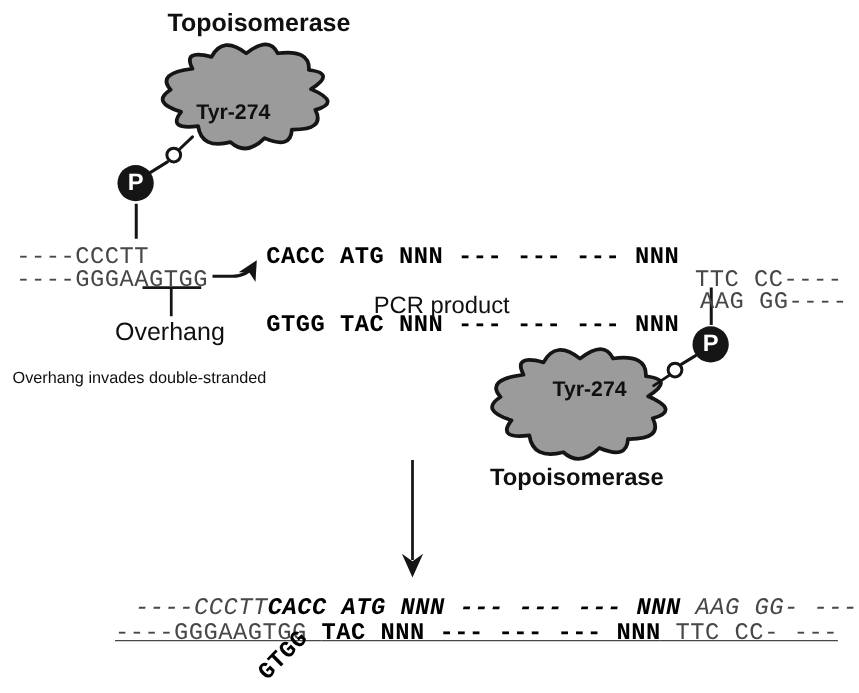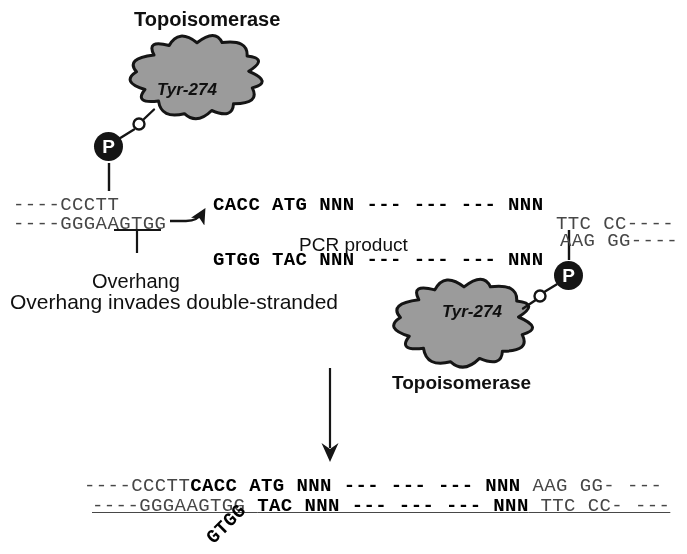--- a/index.html
+++ b/index.html
@@ -5,24 +5,24 @@
   html,body{margin:0;padding:0;background:#fff;}
   .stage{position:relative;width:687px;height:554px;background:#ffffff;overflow:hidden;
          font-family:"Liberation Sans",sans-serif;border-radius:15px;}
   .stage svg.overlay{position:absolute;left:0;top:0;}
   .seq{position:absolute;font-family:"Liberation Mono","DejaVu Sans Mono",monospace;
        font-size:19px;letter-spacing:0.4px;line-height:1;white-space:pre;color:#474747;}
   .seq .sb{font-weight:bold;color:#000;}
   .seq.bold{font-weight:bold;color:#000;}
   .lbl{position:absolute;color:#101010;line-height:1.05;white-space:pre;}
   .title{font-weight:bold;font-size:20px;}
-  .residue{font-weight:bold;font-size:17px;font-style:italic;}
+  .residue{font-weight:bold;font-size:17px;}
   .plain19{font-size:19px;}
   .plain20{font-size:20px;}
-  .caption{font-size:21px;line-height:20px;}
+  .caption{font-size:13px;line-height:20px;}
   .p-circle{position:absolute;width:29px;height:29px;border-radius:50%;background:#151515;
             color:#fff;font-weight:bold;font-size:19px;display:flex;align-items:center;
             justify-content:center;font-family:"Liberation Sans",sans-serif;}
   .displaced{position:absolute;left:210px;top:530px;transform:rotate(-45deg);
              transform-origin:0 50%;font-family:"Liberation Mono","DejaVu Sans Mono",monospace;
              font-size:19px;font-weight:bold;color:#000;letter-spacing:0.4px;white-space:pre;}
 </style>
 </head>
 <body>
 
@@ -64,24 +64,24 @@
   <div class="seq" style="left:13px;top:196px;">----CCCTT</div>
   <div class="seq" style="left:13px;top:215px;">----GGGAAGTGG</div>
 
   <div class="seq bold" style="left:213px;top:196px;">CACC ATG NNN --- --- --- NNN</div>
   <div class="seq bold" style="left:213px;top:215px;margin-top:36px;">GTGG TAC NNN --- --- --- NNN</div>
   <div class="lbl plain19" style="left:299px;top:235px;">PCR product</div>
 
   <div class="seq" style="left:560px;top:196px;margin-top:36px;">AAG GG----</div>
   <div class="seq" style="left:556px;top:215px;">TTC CC----</div>
 
-  <div class="lbl plain20" style="left:92px;top:271px;">Overhang</div>
+  <div class="lbl plain20" style="left:92px;top:256px;">Overhang</div>
   <div class="lbl caption" style="left:10px;top:292px;">Overhang invades double-stranded</div>
 
   <div class="p-circle" style="left:554px;top:261px;">P</div>
   <div class="lbl residue" style="left:442px;top:303px;">Tyr-274</div>
   <div class="lbl title" style="left:392px;top:373px;font-size:19px;">Topoisomerase</div>
 
-  <div class="seq" style="left:84px;top:477px;"><span class="sg">----CCCTT</span><span class="sb">CACC ATG NNN --- --- --- NNN</span><span class="sg"> AAG GG- ---</span></div>
+  <div class="seq" style="left:108px;top:477px;font-style:italic;"><span class="sg">----CCCTT</span><span class="sb">CACC ATG NNN --- --- --- NNN</span><span class="sg"> AAG GG- ---</span></div>
   <div class="seq" style="left:92px;top:497px;text-decoration:underline;"><span class="sg">----GGGAAGTGG </span><span class="sb">TAC NNN --- --- --- NNN</span><span class="sg"> TTC CC- ---</span></div>
   <div class="displaced">GTGG</div>
 
 </div>
 
 </body></html>

